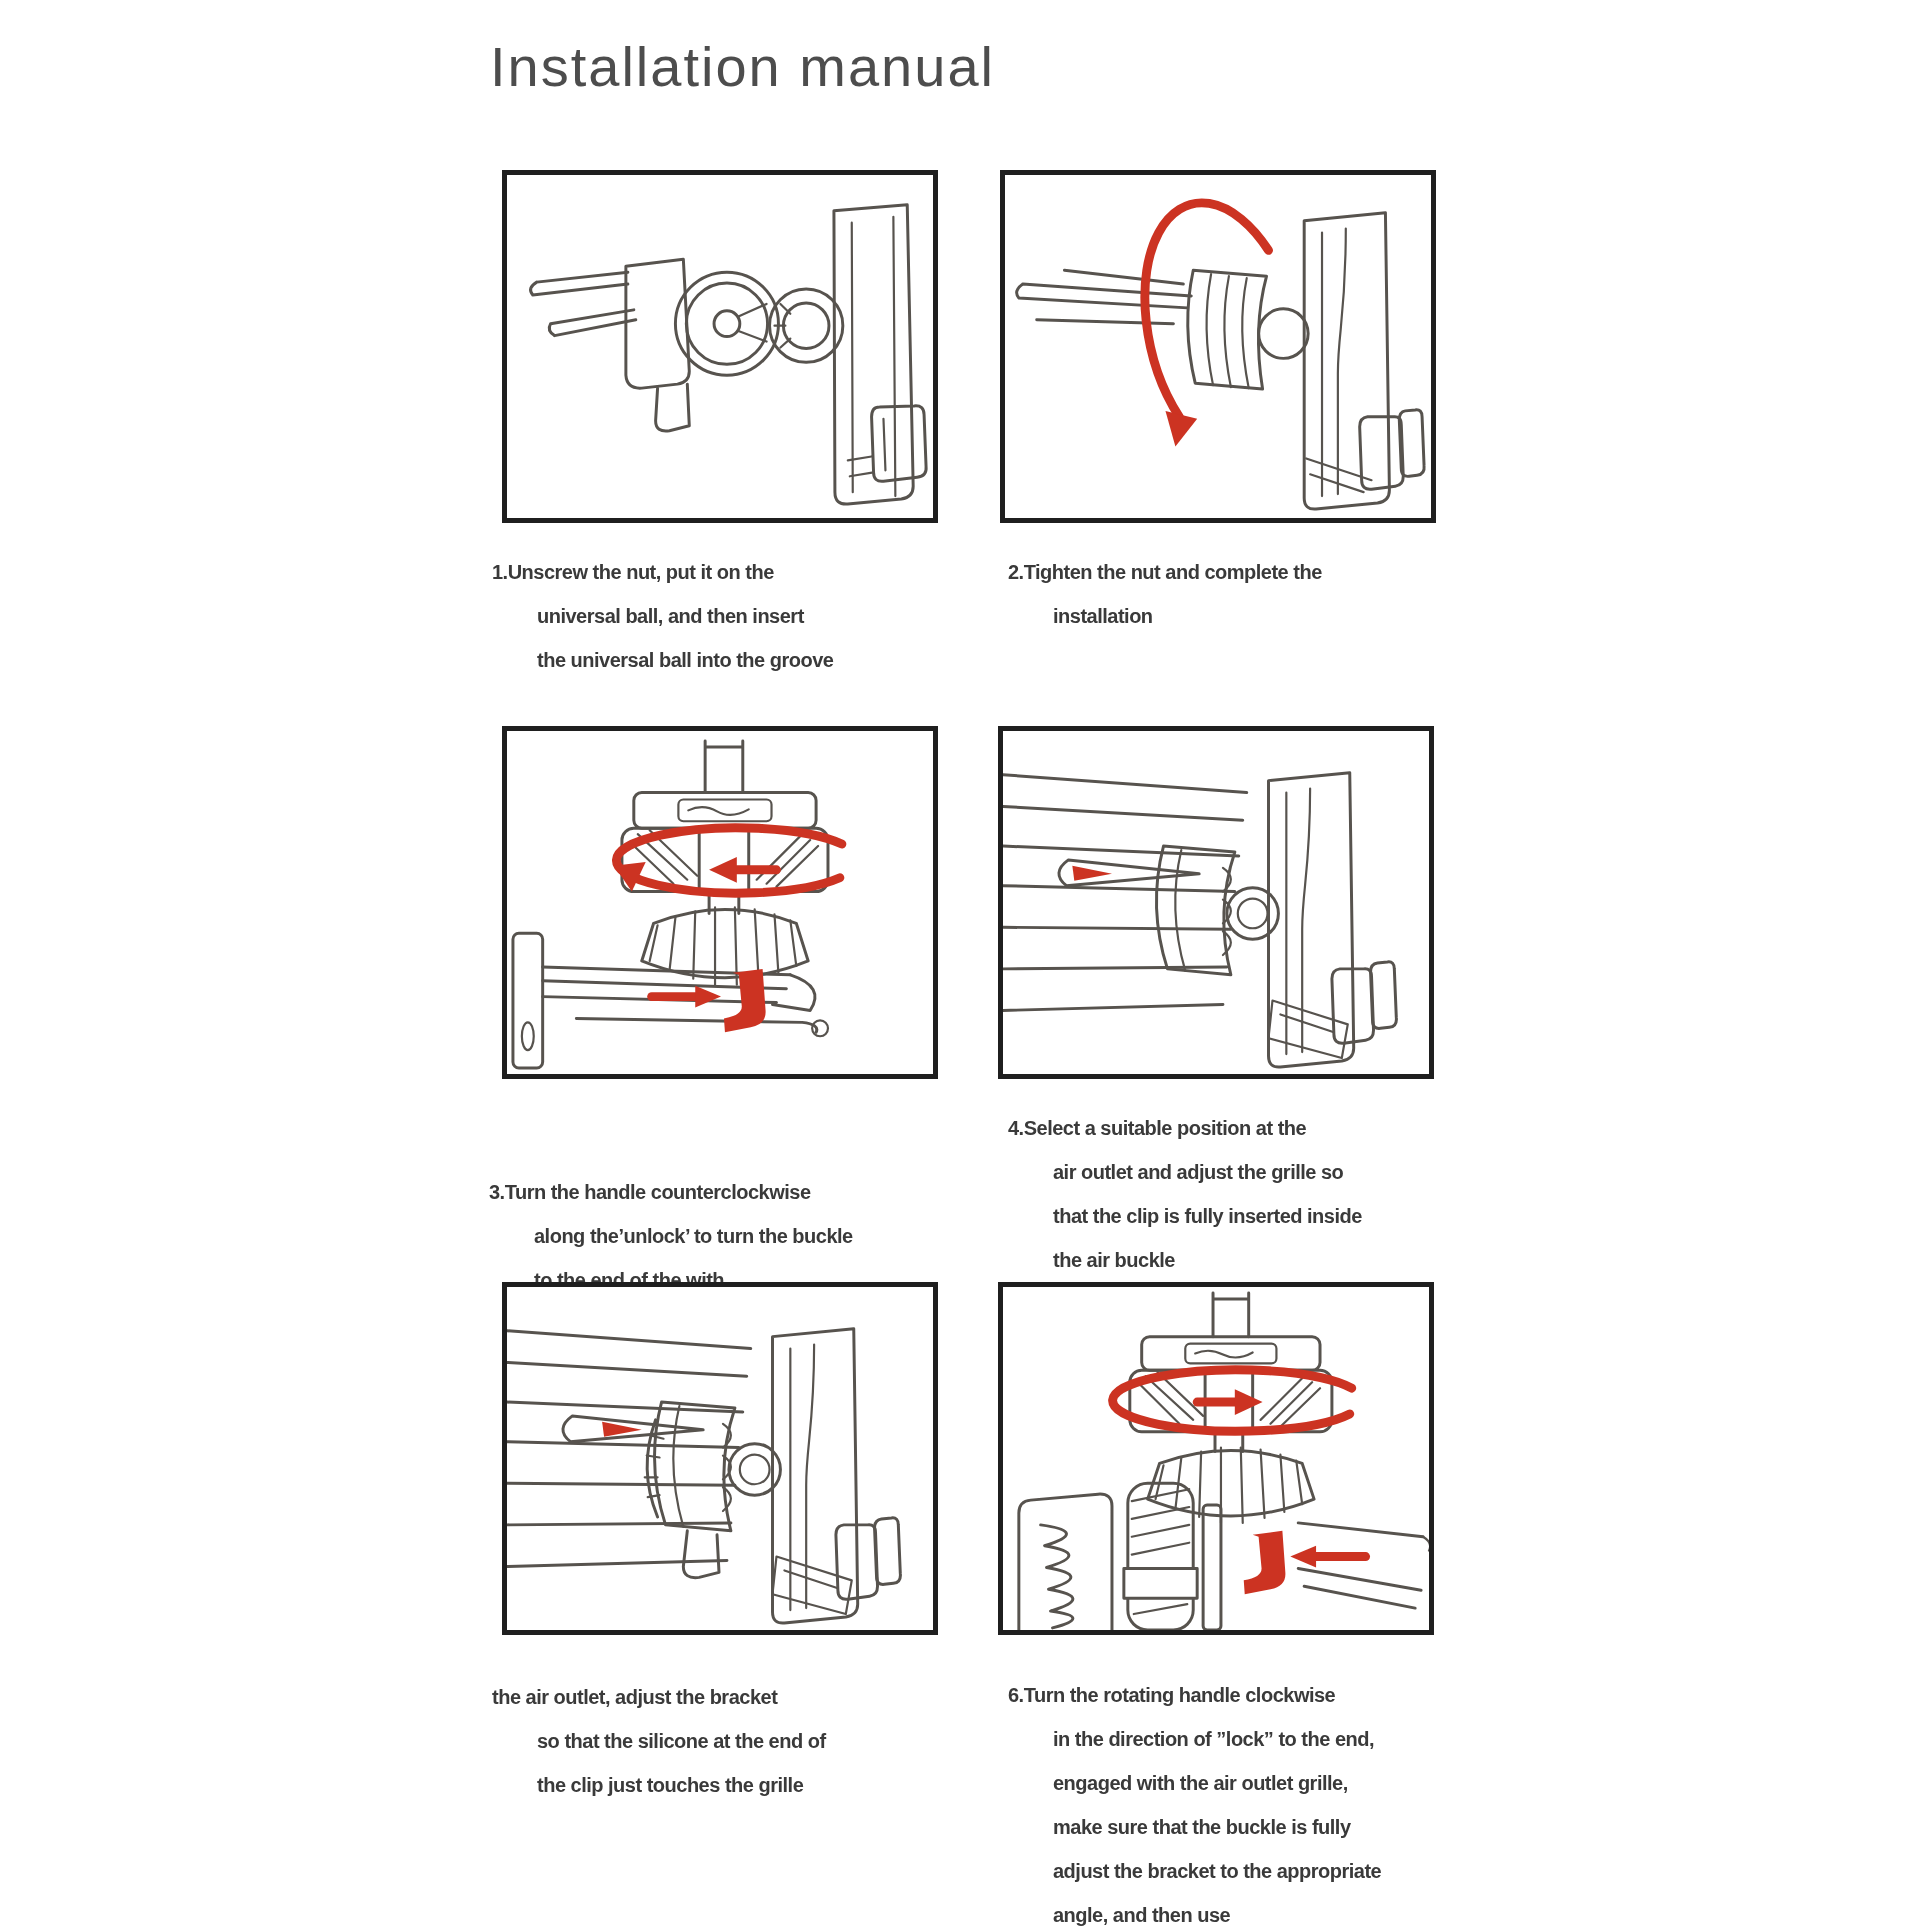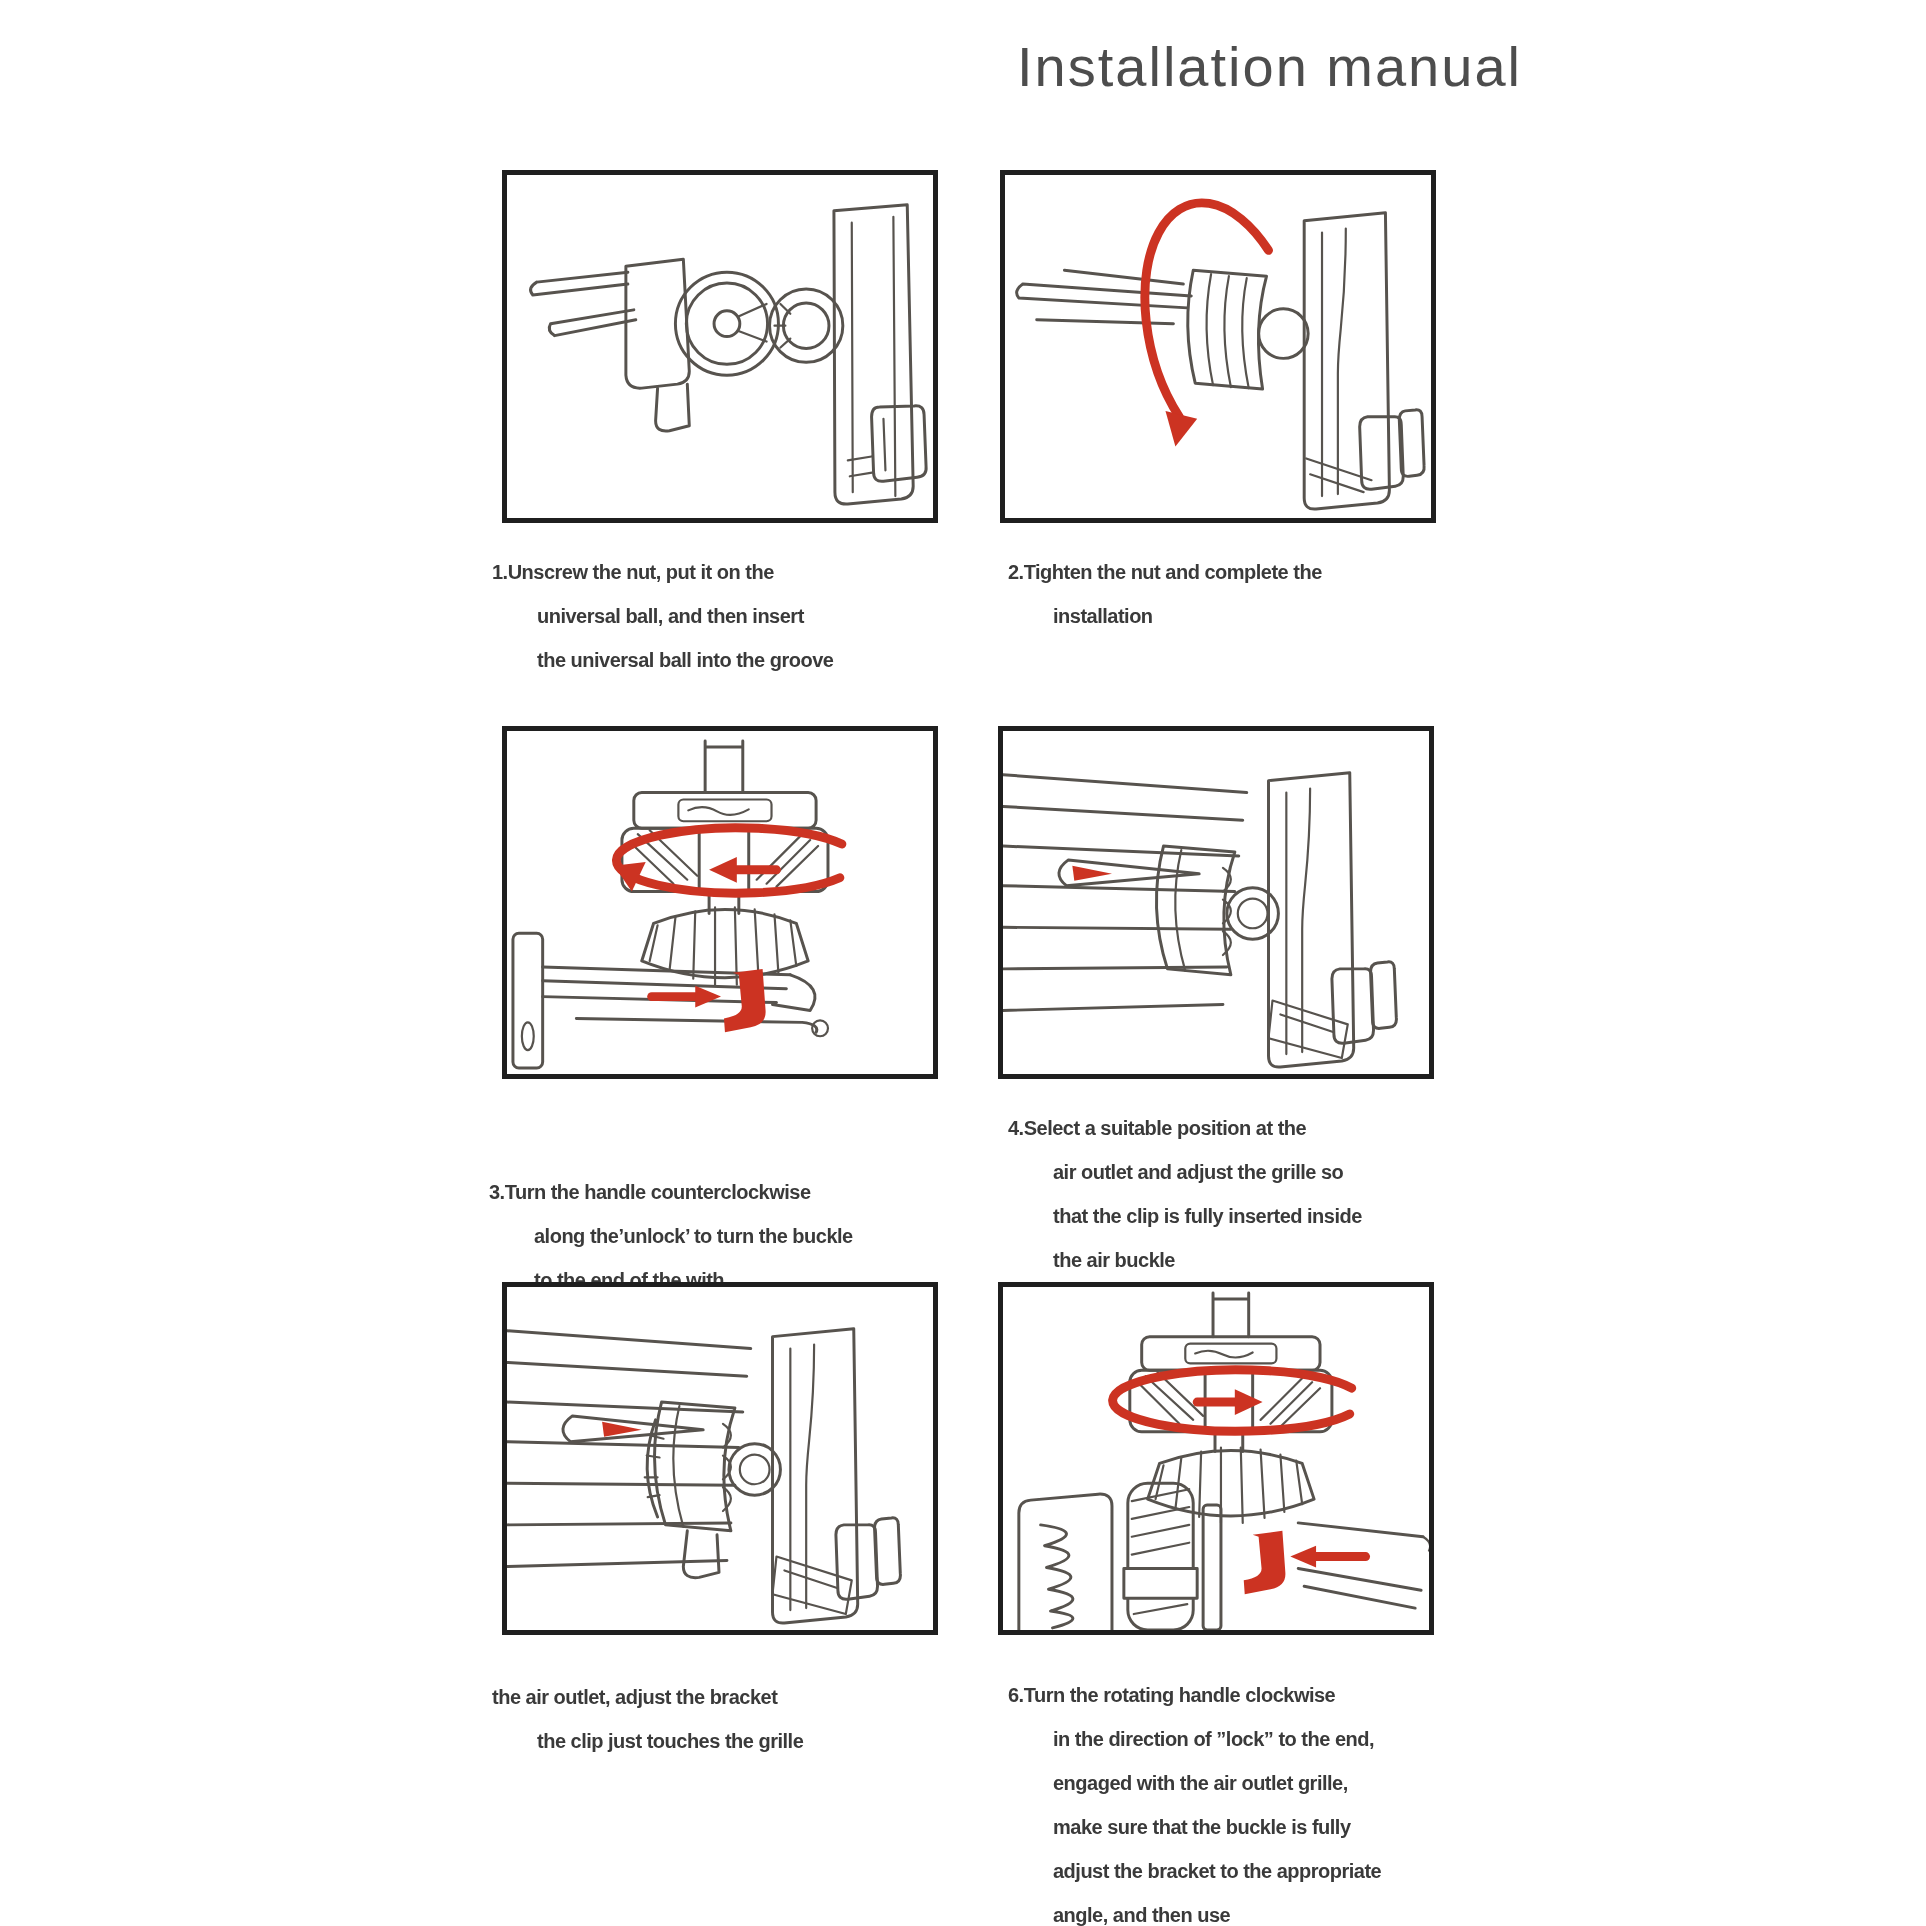--- a/index.html
+++ b/index.html
@@ -7,22 +7,22 @@
     --line-art:#57534e;
     --text-ink:#3a3a3a;
     --panel-border:#1f1f1f;
   }
   html,body{margin:0;padding:0;}
   body{
     width:1927px;height:1927px;background:#ffffff;position:relative;
     font-family:"Liberation Sans", sans-serif;overflow:hidden;
   }
   .title{
-    position:absolute;top:34px;left:0;width:1485px;text-align:right;
-    font-size:56px;color:#4d4d4d;letter-spacing:2px;font-weight:500;padding-left:37px;
+    position:absolute;top:34px;left:0;width:1485px;text-align:center;
+    font-size:56px;color:#4d4d4d;letter-spacing:2px;font-weight:500;
   }
   .box{
     position:absolute;width:426px;height:343px;background:#fff;
     border:5px solid var(--panel-border);
   }
   .box svg{display:block;width:426px;height:343px;}
   #box1{left:502px;top:170px}
   #box2{left:1000px;top:170px}
   #box3{left:502px;top:726px}
   #box4{left:998px;top:726px}
@@ -196,20 +196,21 @@
         <path class="thin" d="M286 62 L286 326 M310 58 C310 140 302 160 302 200 L302 324"></path>
         <path class="thin" d="M272 272 L348 296 L342 330 L268 310 Z M280 286 L334 304"></path>
         <path d="M340 240 Q332 241 332 250 L334 306 Q334 316 344 315 L366 312 Q374 311 374 302 L372 248 Q372 239 364 240 Z"></path>
         <path d="M378 234 Q371 235 371 243 L373 292 Q373 301 381 300 L390 299 Q398 298 397 289 L395 240 Q395 232 388 233 Z"></path>
       </g>
       <polygon class="red-fill" points="96,136 136,144 98,151"></polygon>
     </svg>
   </div>
   <div class="caption" id="cap5">
     <div class="ln">the air outlet, adjust the bracket</div>
+    <div class="ln">so that the silicone at the end of</div>
     <div class="ln">the clip just touches the grille</div>
   </div>
 </div>
 
 <div>
   <div class="box" id="box6">
     <svg viewBox="0 0 430 346">
       <g class="ink">
         <path d="M212 6 L212 50 M248 6 L248 50 M212 12 L248 12"></path>
         <rect x="140" y="50" width="180" height="34" rx="8"></rect>

